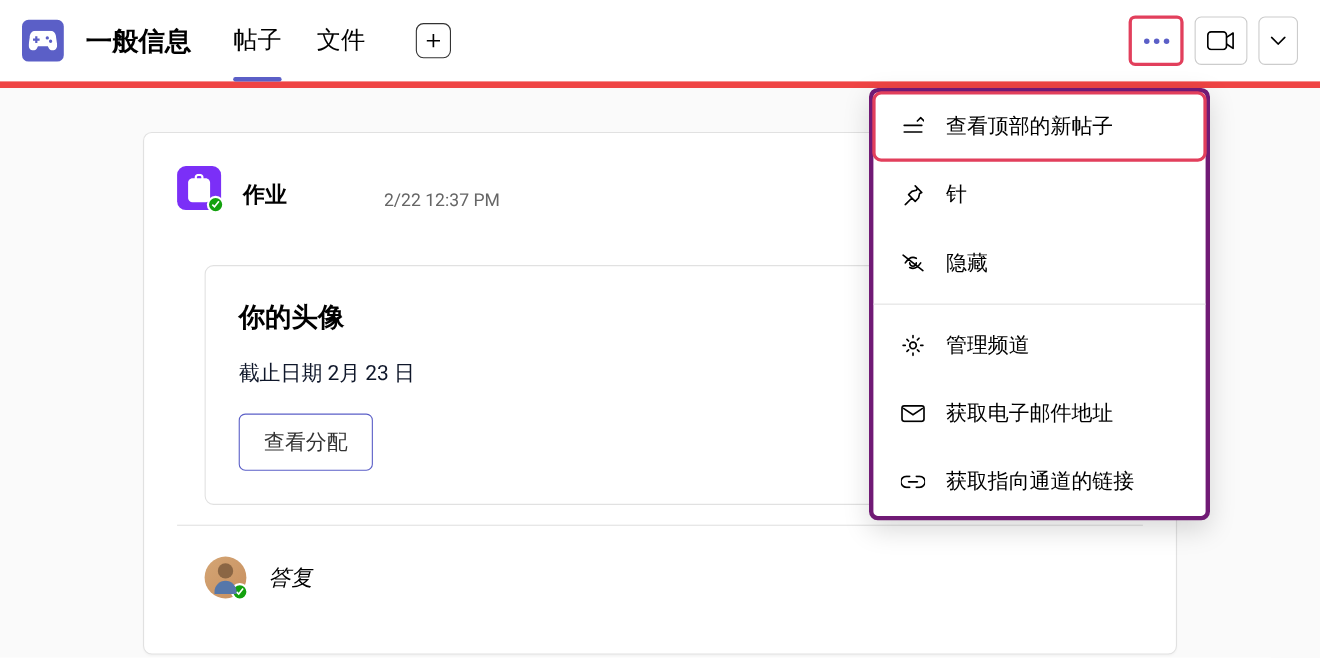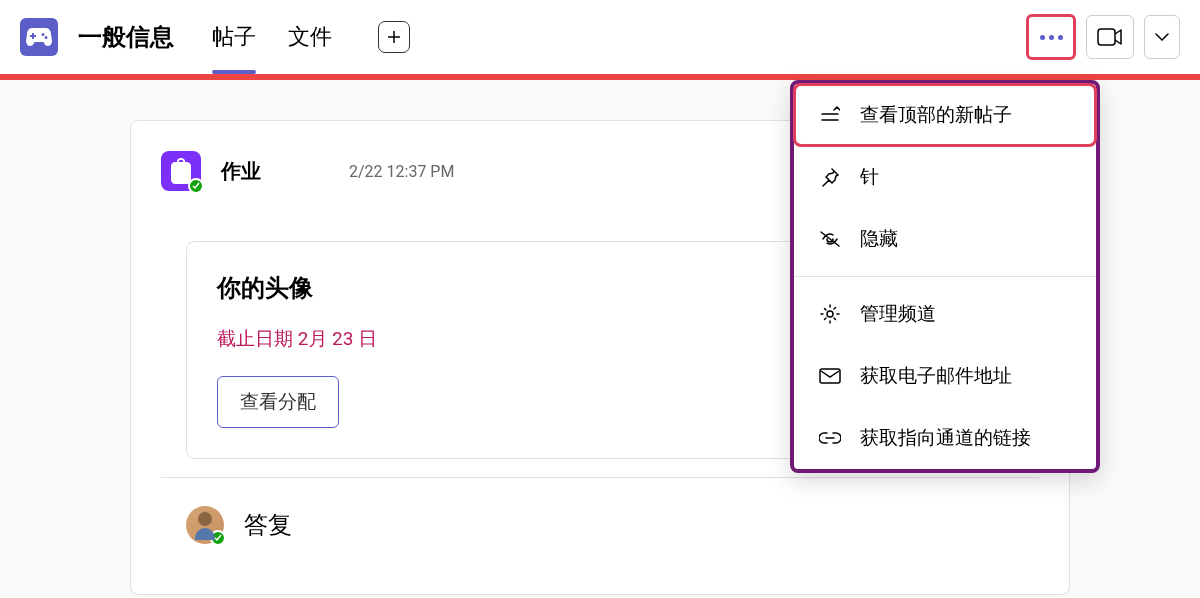--- a/index.html
+++ b/index.html
@@ -122,21 +122,21 @@
       width: 940px;
       background: #ffffff;
       border: 1px solid #e1e1e1;
       border-radius: 8px;
       margin-top: 40px;
       height: 475px;
       box-shadow: 0 1px 2px rgba(0,0,0,0.03);
     }
     .post-header {
       display: flex;
-      align-items: center;
+      align-items: flex-end;
       padding: 30px 30px 30px 30px;
       gap: 20px;
     }
     .assignment-icon {
       width: 40px;
       height: 40px;
       background: #7b2ff7;
       border-radius: 8px;
       position: relative;
       display: flex;
@@ -174,21 +174,21 @@
       padding: 30px 30px 30px 30px;
       width: 820px;
     }
     .assignment-title {
       font-size: 24px;
       font-weight: 600;
       margin-bottom: 22px;
     }
     .assignment-due {
       font-size: 19px;
-      color: #be185d;
+      color: #0f172a;
       margin-bottom: 24px;
     }
     .view-button {
       border: 1.5px solid #5b5fc7;
       border-radius: 6px;
       padding: 12px 22px;
       font-size: 19px;
       color: #333;
       background: #fff;
       cursor: pointer;
@@ -220,22 +220,23 @@
     }
     .reply-avatar::after{
       content:'';
       position:absolute;
       bottom:4px; left:9px;
       width:20px;height:12px;
       background:#5577aa;
       border-radius:10px 10px 0 0;
     }
     .reply-text {
-      font-size: 24px;
+      font-size: 20px;
       font-weight: 500;
+      font-style: italic;
     }
     .dropdown-menu {
       position: absolute;
       top: 80px;
       right: 100px;
       width: 310px;
       background: #fff;
       border: 4px solid #701a75;
       border-radius: 8px;
       box-shadow: 0 8px 24px rgba(0,0,0,0.15);

